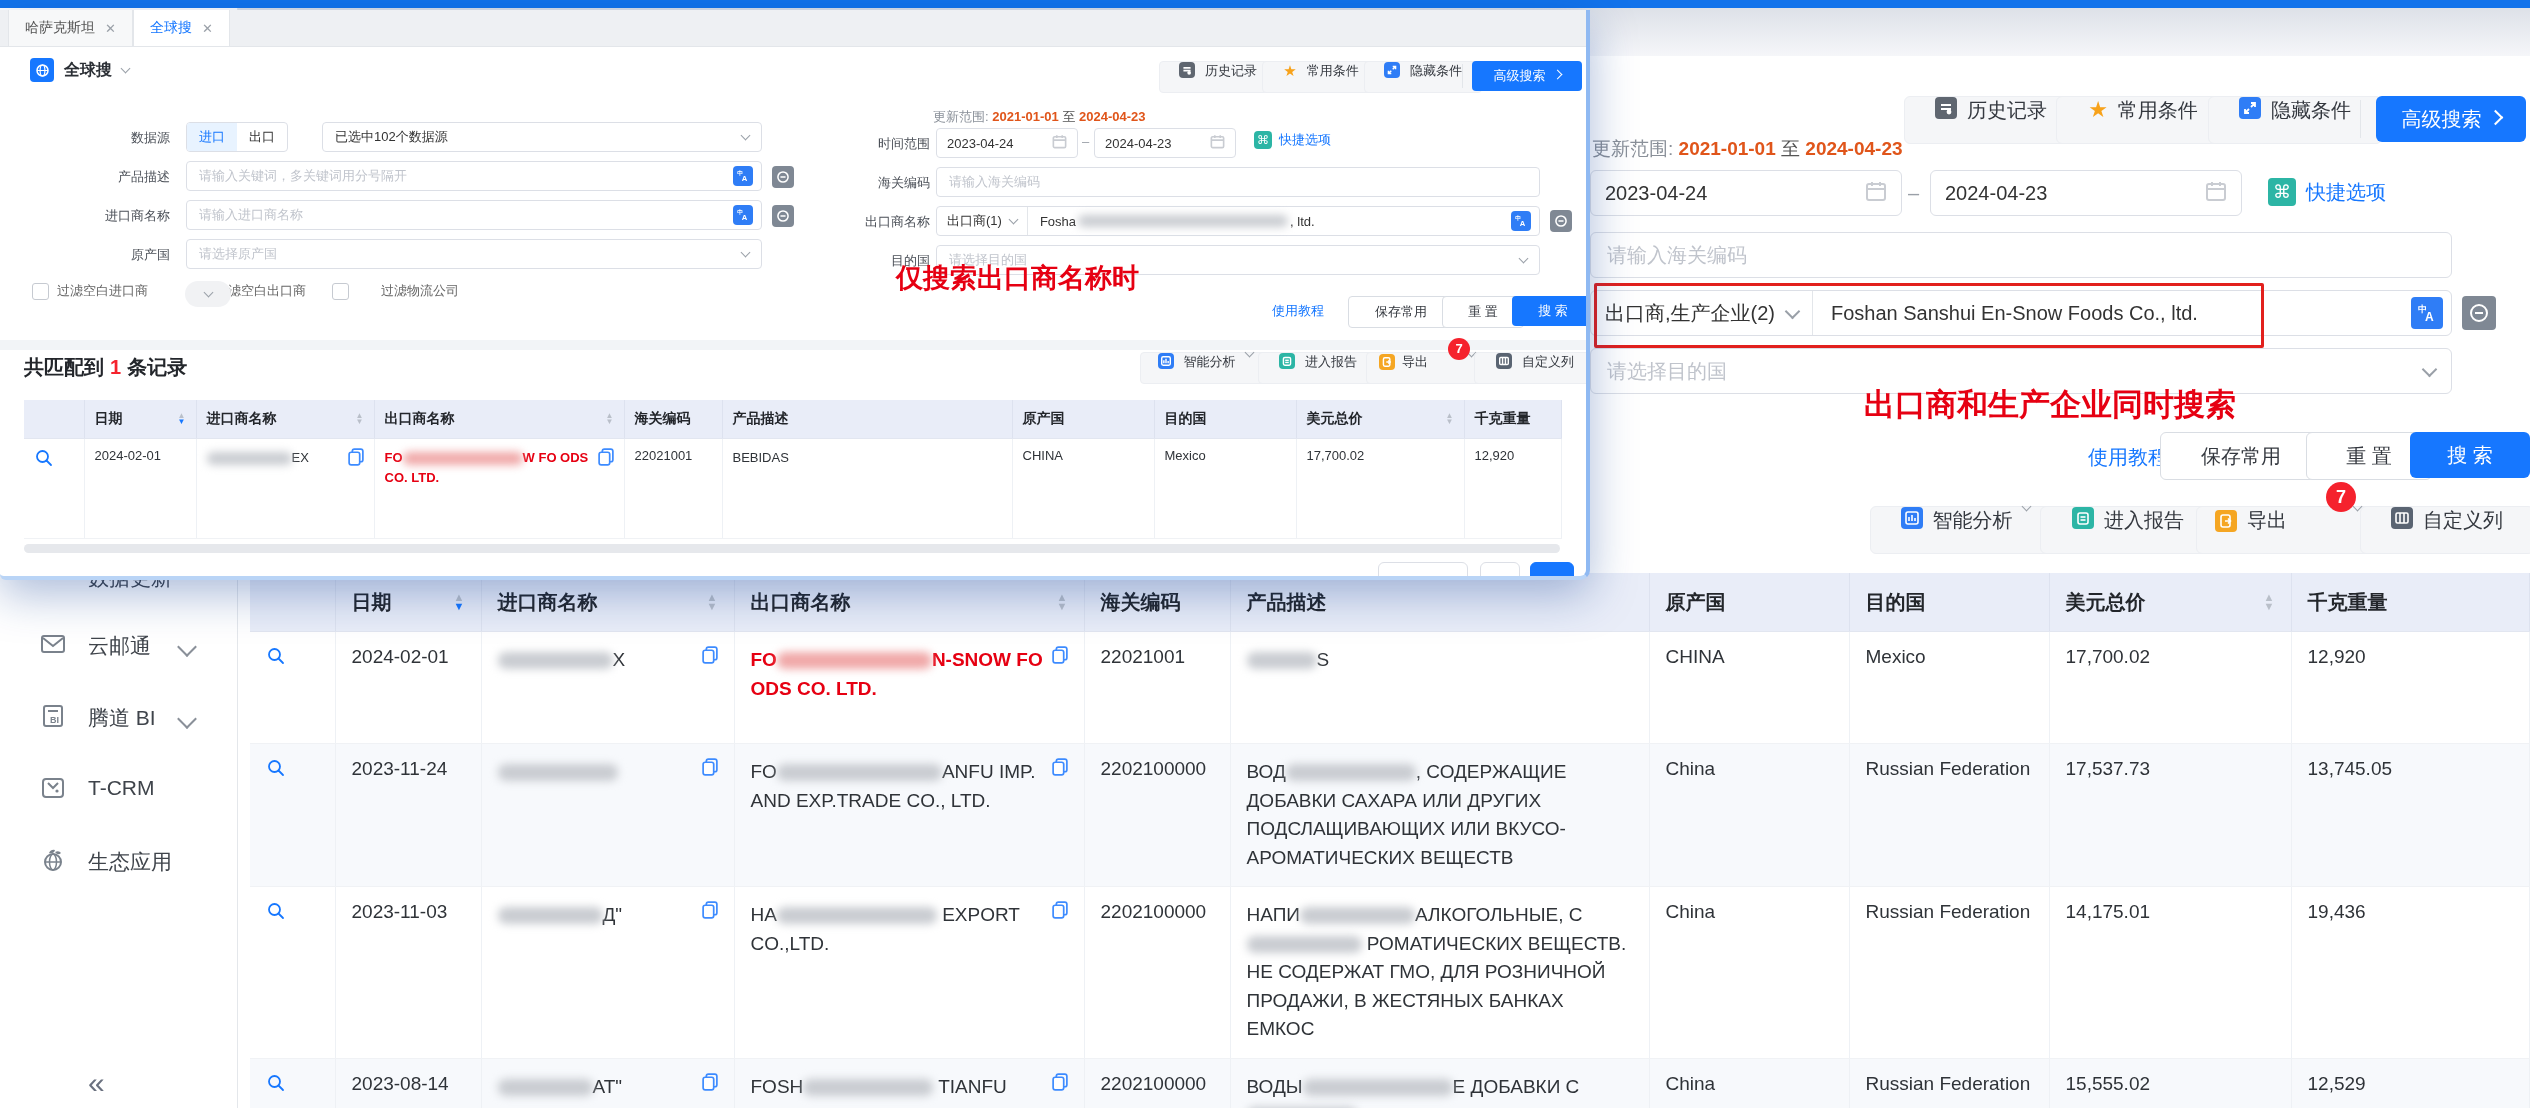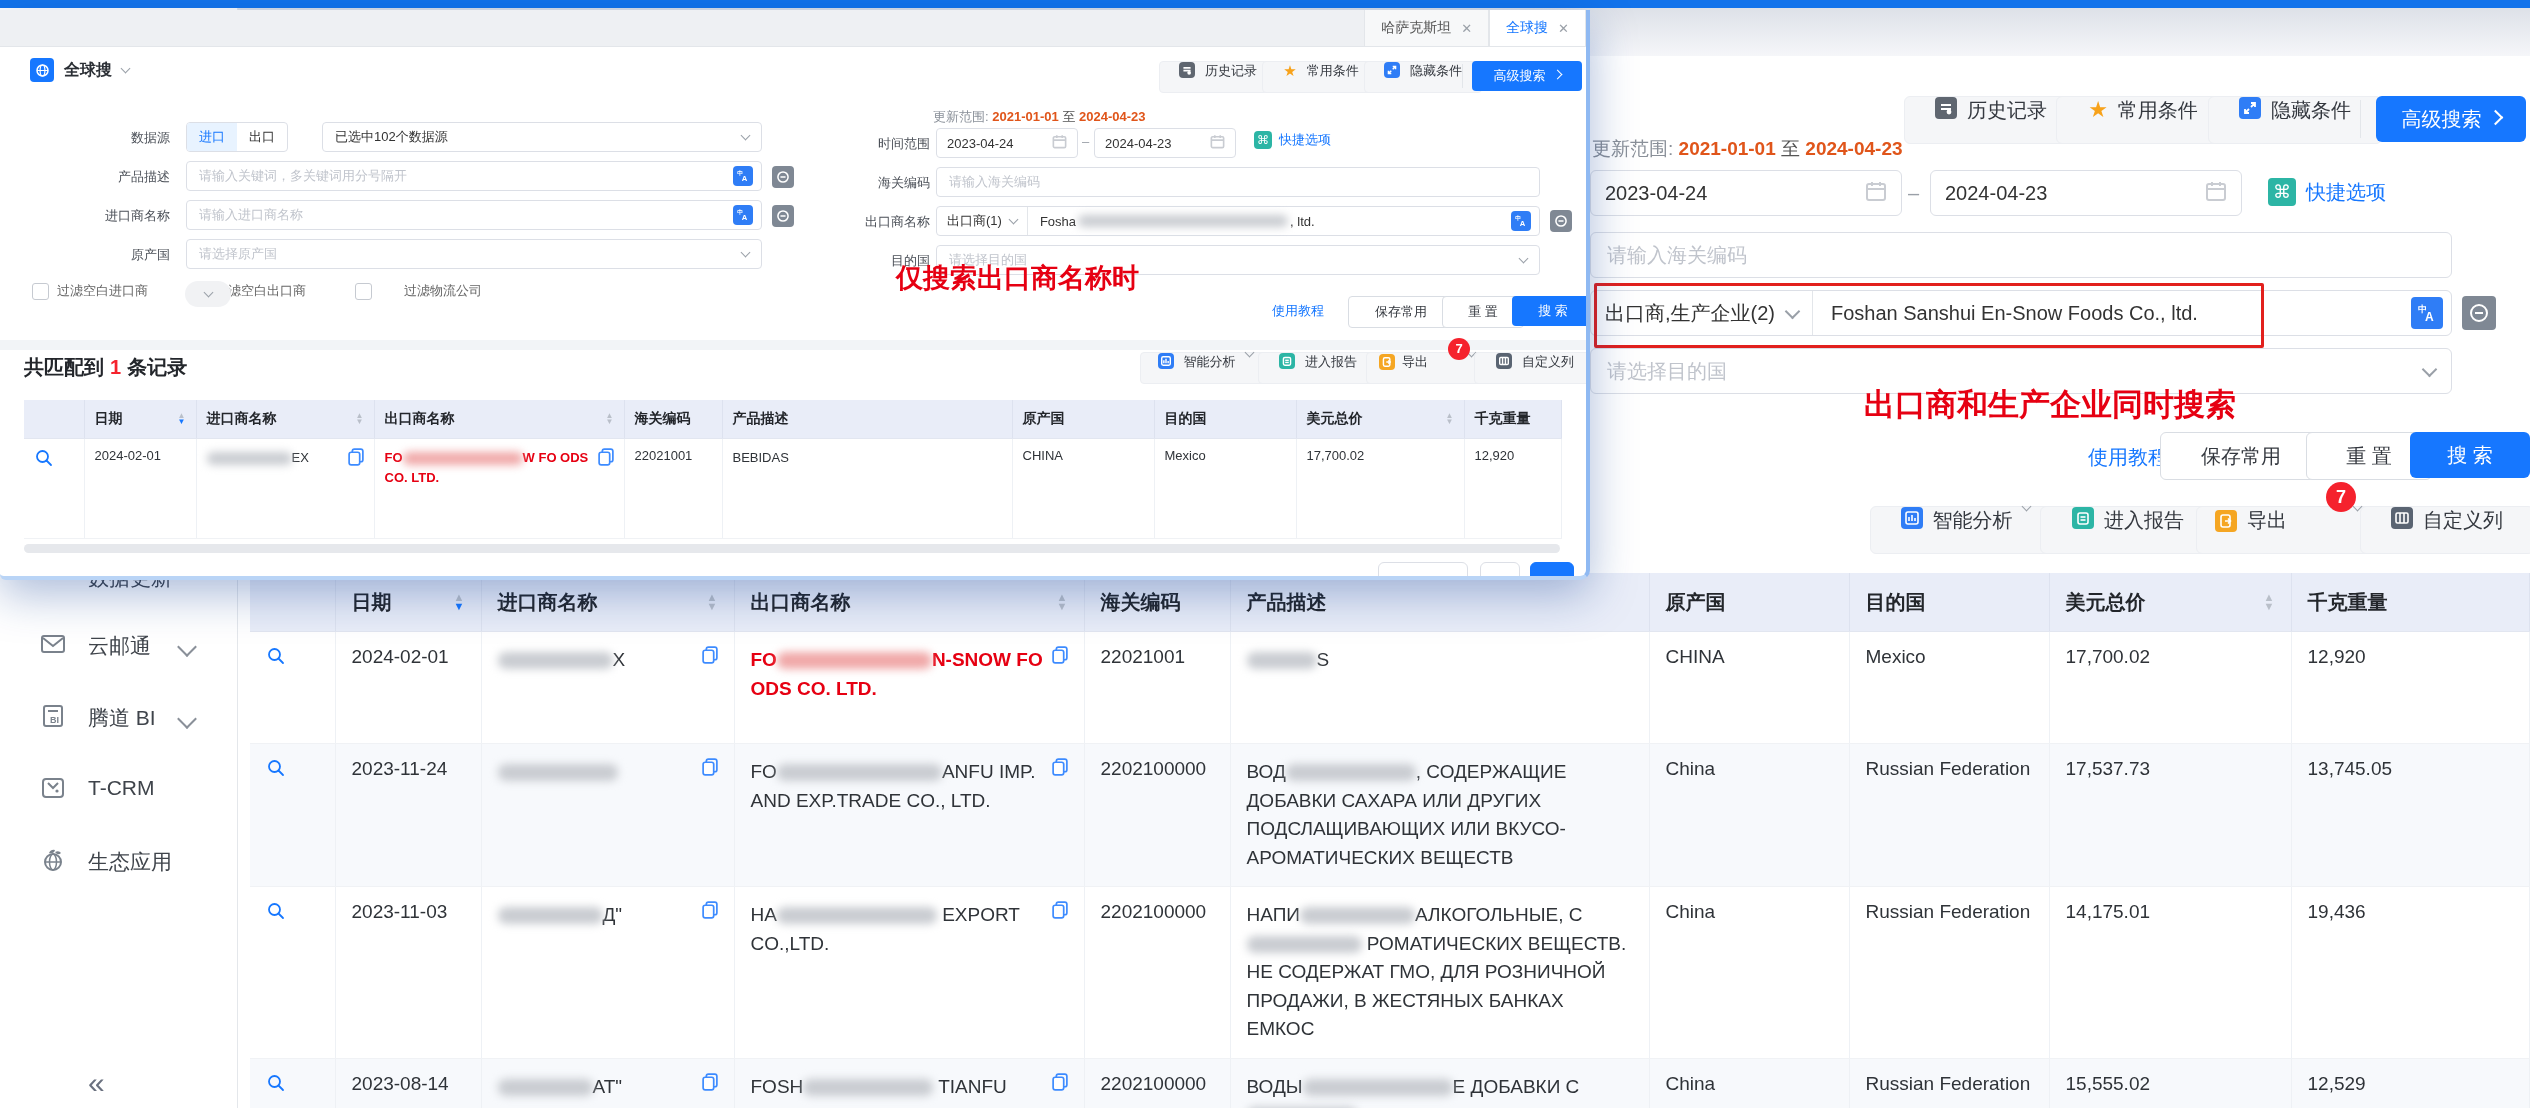--- a/index.html
+++ b/index.html
@@ -50,21 +50,21 @@
   #main-table-wrap{left:250px;top:573px;width:2280px;z-index:3;}
   #main-table-wrap th{height:58px;font-size:20px;padding:0 16px;}
   #main-table-wrap td{font-size:19px;padding:14px 16px;}
   #main-table-wrap .b{height:17px;}
   #main-table-wrap .sorters span{font-size:11px;}
   
   .overlay{left:0;top:10px;width:1586px;height:566px;background:#fff;z-index:10;
            box-shadow:0 14px 46px rgba(15,61,145,.35);
            border-right:4px solid #8fb9f2;border-bottom:4px solid #b9d4f6;border-radius:0 0 10px 6px;overflow:hidden;}
   .ov-abs{position:absolute;}
-  .tabbar{left:0;top:0;width:1586px;height:36px;background:#eef0f3;border-bottom:1px solid #e3e6ea;display:flex;align-items:stretch;justify-content:flex-end;}
+  .tabbar{left:0;top:0;width:1586px;height:36px;background:#eef0f3;border-bottom:1px solid #e3e6ea;display:flex;align-items:stretch;}
   .tab{display:flex;align-items:center;gap:10px;padding:0 16px;font-size:14px;color:#555;background:#f7f8f9;border-right:1px solid #e3e6ea;border-left:1px solid #e3e6ea;}
   .tab.active{background:#fff;color:#1677ff;}
   .tab .x{color:#9aa0a8;font-size:13px;}
   .ov-title{left:30px;top:48px;display:flex;align-items:center;gap:10px;font-size:16px;font-weight:bold;color:#2b2f35;}
   .o-btn{height:30px;font-size:13px;padding:0 12px;border-radius:4px;}
   .f-label{position:absolute;text-align:right;font-size:13px;color:#4a4f57;}
   .o-input{position:absolute;height:30px;border:1px solid #dcdfe6;border-radius:4px;background:#fff;display:flex;align-items:center;font-size:13px;box-sizing:border-box;}
   .seg-toggle{display:flex;align-items:stretch;border:1px solid #dcdfe6;border-radius:4px;overflow:hidden;height:30px;box-sizing:border-box;}
   .seg-toggle span{display:flex;align-items:center;padding:0 12px;font-size:13px;}
   .seg-toggle .on{background:#e8f3ff;color:#1677ff;}
@@ -601,21 +601,21 @@
   </div>
 
   <div class="ov-abs cbrow" style="left:32px;top:272px;">
     <span class="cb"></span>
     <span>过滤空白进口商</span>
   </div>
   <div class="ov-abs cbrow" style="left:190px;top:272px;">
     <span class="cb"></span>
     <span>过滤空白出口商</span>
   </div>
-  <div class="ov-abs cbrow" style="left:355px;top:272px;gap:32px;">
+  <div class="ov-abs cbrow" style="left:332px;top:272px;gap:32px;">
     <span class="cb"></span>
     <span>过滤物流公司</span>
   </div>
 
   <div class="ov-abs" style="left:185px;top:271px;width:46px;height:26px;background:#f1f2f4;border-radius:13px;display:flex;align-items:center;justify-content:center;">
     <span class="chev sm"></span>
   </div>
 
   <div class="ov-abs" style="left:933px;top:98px;font-size:13px;">
     <span class="upd-label">更新范围:</span>

